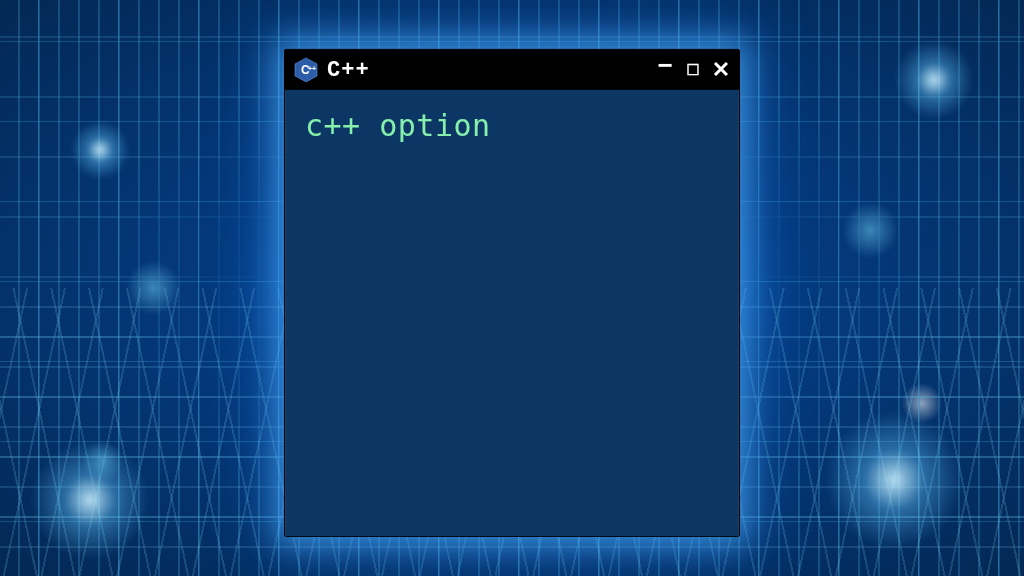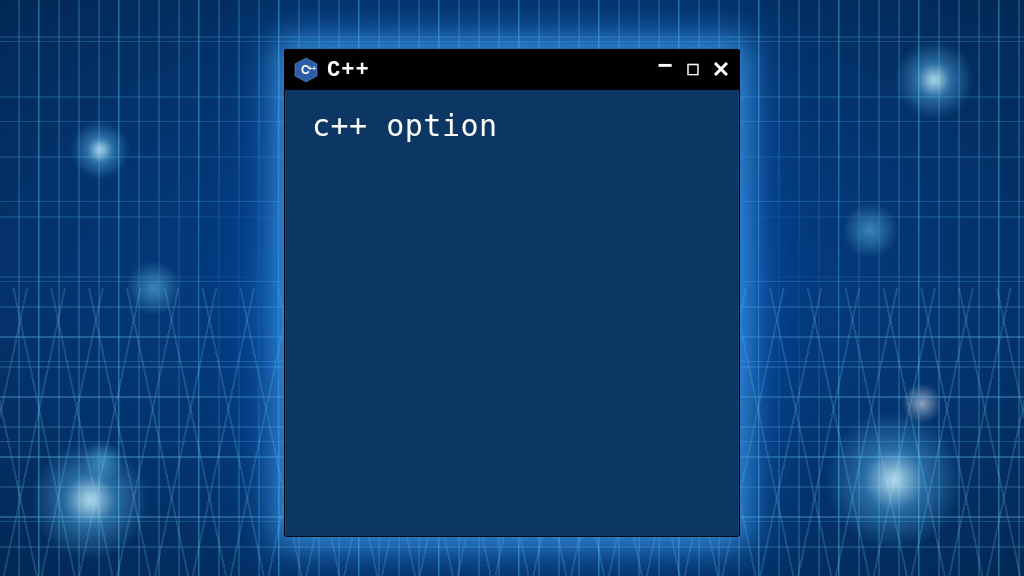--- a/index.html
+++ b/index.html
@@ -148,22 +148,22 @@
       width: 20px;
       text-align: center;
       line-height: 1;
       font-family: Arial, sans-serif;
     }
     .wc-min { font-size: 26px; position: relative; top: -5px; }
     .wc-max { font-size: 15px; position: relative; top: -1px; }
     .wc-close { font-size: 22px; }
     
     .window-body {
-      padding: 18px 27px;
-      color: #ffffff;
+      padding: 18px 20px;
+      color: #86efac;
       font-size: 30px;
       font-family: 'Consolas', 'DejaVu Sans Mono', 'Courier New', monospace;
       letter-spacing: 0.5px;
     }
   </style>
 </head>
 <body>
 
 <div class="bg-circuits"></div>
 <div class="bg-perspective"></div>

